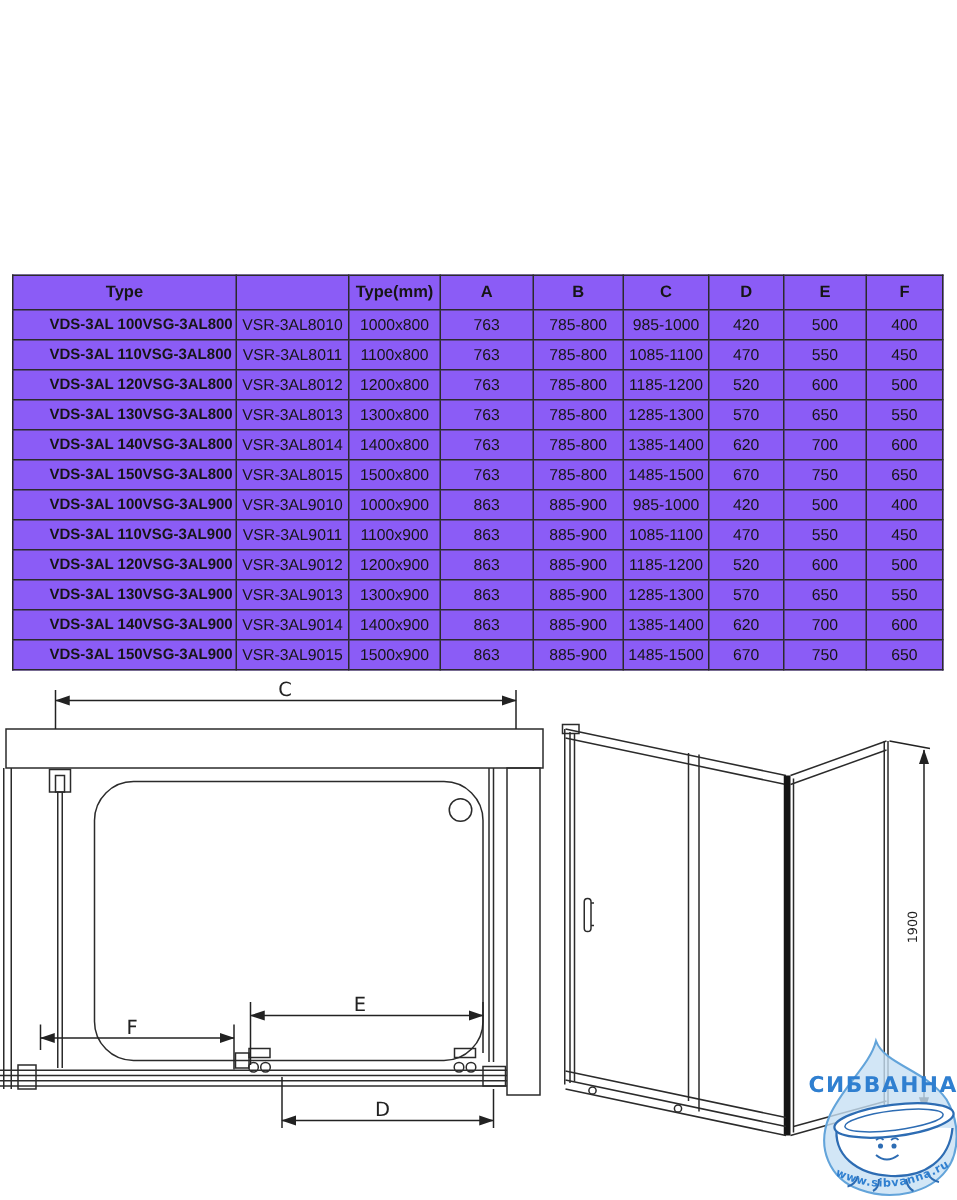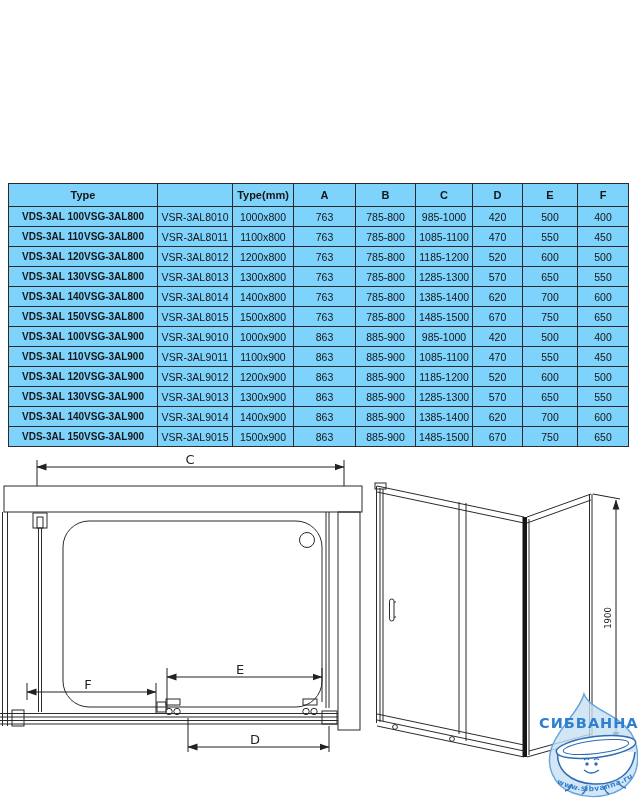--- a/index.html
+++ b/index.html
@@ -1,25 +1,25 @@
 <!DOCTYPE html>
 <html><head>
 <meta charset="utf-8">
 <style>
   html,body{margin:0;padding:0;background:#fff;}
   .page{position:relative;width:638px;height:800px;background:#fff;overflow:hidden;
         font-family:"Liberation Sans",sans-serif;}
   
   table.spec{position:absolute;left:8px;top:183px;width:620px;border-collapse:collapse;
-             table-layout:fixed;background:#7dd3fc;}
+             table-layout:fixed;background:#8b5cf6;}
   table.spec th,table.spec td{border:1px solid #2b2b2b;text-align:center;color:#161616;
              padding:0;overflow:hidden;white-space:nowrap;}
   table.spec thead th{height:22px;font-size:11px;font-weight:bold;}
   table.spec tbody td{height:19px;font-size:10.5px;font-weight:normal;}
-  table.spec tbody td.c-type{font-weight:bold;font-size:10px;}
+  table.spec tbody td.c-type{font-weight:bold;font-size:10px;padding-left:11px;}
   .type-wrap{display:flex;justify-content:space-between;padding:0 13px;}
   .type-wrap span{display:inline-block;}
   
   svg.draw{position:absolute;left:0;top:448px;}
   .ln{stroke:#2b2b2b;stroke-width:1;fill:none;}
   .dim{stroke:#222;stroke-width:1;fill:none;}
   .dimtxt{font-family:"DejaVu Sans",sans-serif;font-size:13px;fill:#222;text-anchor:middle;font-weight:400;}
   .dimtxt-sm{font-family:"DejaVu Sans",sans-serif;font-size:8.5px;fill:#222;text-anchor:middle;}
   .wm-brand{font-family:"DejaVu Sans",sans-serif;font-size:14.5px;font-weight:bold;letter-spacing:1px;}
   .wm-url{font-family:"DejaVu Sans",sans-serif;font-size:7.5px;font-weight:bold;letter-spacing:.5px;}

